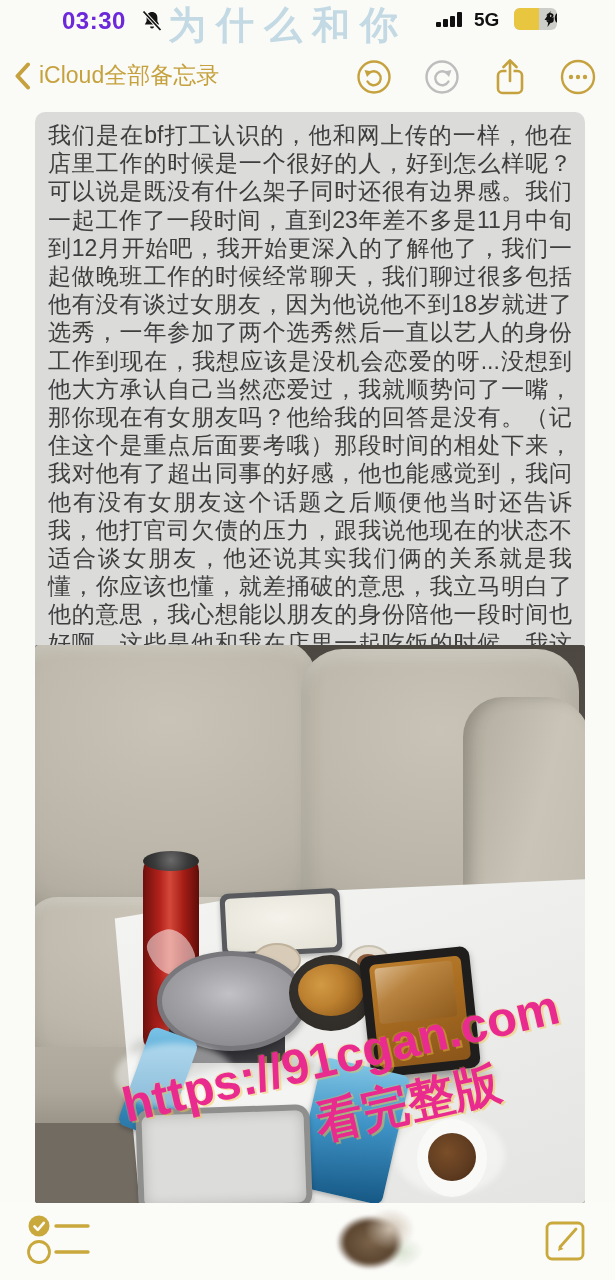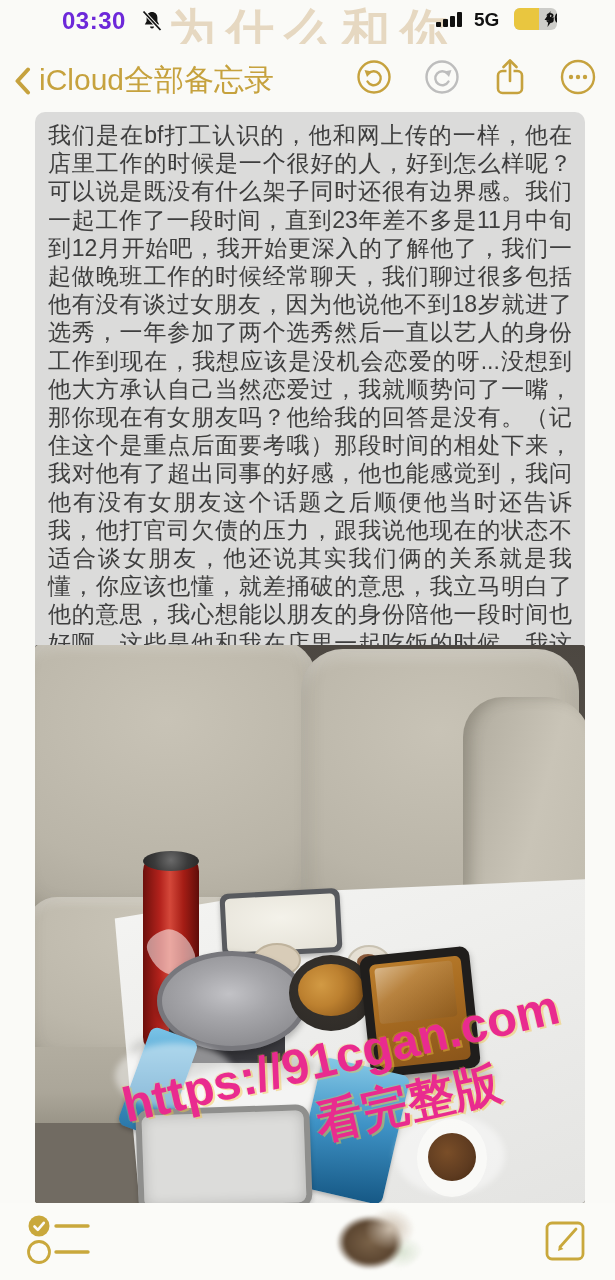--- a/index.html
+++ b/index.html
@@ -6,35 +6,35 @@
   body{
     width:615px;height:1280px;overflow:hidden;position:relative;
     background:#FAFAF7;
     font-family:"Liberation Sans","DejaVu Sans",sans-serif;
     -webkit-font-smoothing:antialiased;
   }
 
   
   .status-bar{position:absolute;left:0;top:0;width:615px;height:46px;}
   .ghost-text{position:absolute;left:168px;top:0px;width:330px;height:44px;overflow:hidden;
-    font-size:48px;font-weight:700;letter-spacing:10px;color:#a16207;opacity:.22;white-space:nowrap;}
+    font-size:38px;font-weight:700;letter-spacing:10px;color:#0369a1;opacity:.22;white-space:nowrap;}
   .time{position:absolute;left:62px;top:7px;font-size:24px;font-weight:700;color:#6d28d9;letter-spacing:.5px;}
   .bell{position:absolute;left:140px;top:9px;}
   .signal{position:absolute;left:436px;top:12px;display:flex;align-items:flex-end;gap:2.5px;height:15px;}
   .signal i{display:block;width:4.5px;background:#111;border-radius:1px;}
   .net{position:absolute;left:474px;top:9px;font-size:19px;font-weight:600;color:#111;}
   .battery{position:absolute;left:514px;top:8px;width:43px;height:22px;border-radius:6px;background:#CDCDC9;overflow:hidden;}
   .battery .fill{position:absolute;left:0;top:0;bottom:0;width:58%;background:#E9C63F;}
   .battery .pct{position:absolute;left:4px;top:1px;font-size:15px;font-weight:700;color:#111;margin-left:28px;}
   .battery svg{position:absolute;right:2px;top:3px;}
 
   
   .nav-bar{position:absolute;left:0;top:52px;width:615px;height:54px;}
   .back{position:absolute;left:14px;top:8px;display:flex;align-items:center;gap:8px;color:#C6A23E;cursor:pointer;}
-  .back-label{font-size:30px;color:#C6A23E;}
+  .back-label{font-size:23px;color:#C6A23E;}
   .nav-icons{position:absolute;right:18px;top:6px;display:flex;align-items:center;gap:30px;}
   .nav-icons .ic{width:38px;height:38px;display:flex;align-items:center;justify-content:center;}
 
   
   .text-block{position:absolute;left:35px;top:112px;width:550px;box-sizing:border-box;
     background:#DBDBDA;border-radius:10px;padding:9px 13px 11px 13px;}
   .text-block p{margin:0;font-size:23px;line-height:28.2px;color:#3E3E3E;text-align:justify;
     word-break:break-all;letter-spacing:0px;}
 
   

